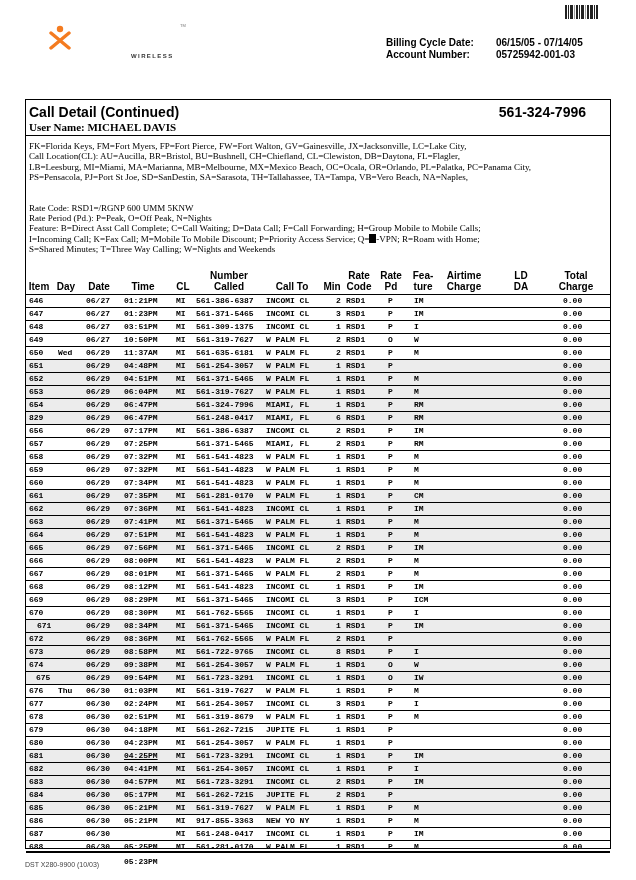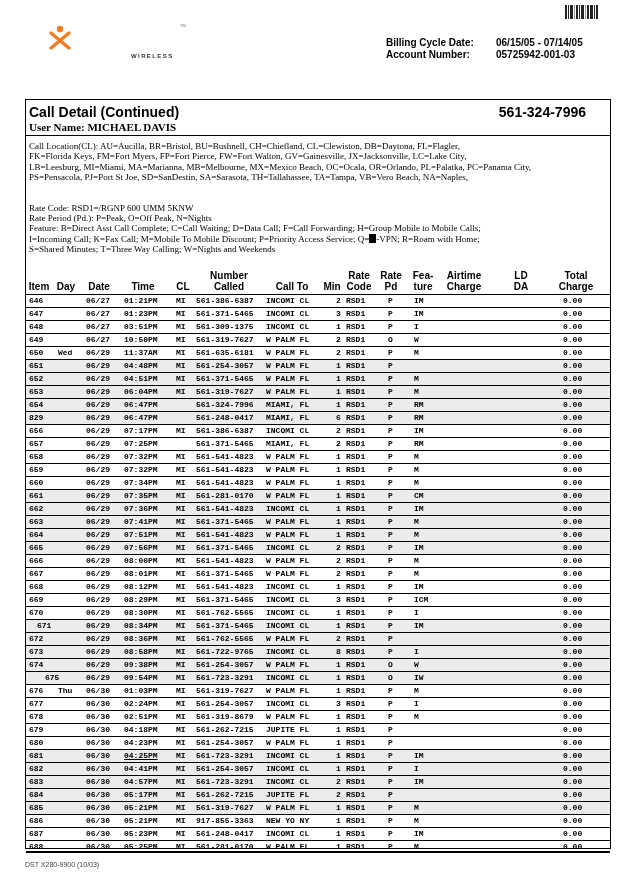--- a/index.html
+++ b/index.html
@@ -81,22 +81,22 @@
 </div>
 
 <div class="frame">
   <div class="title-block">
     <span class="title">Call Detail (Continued)</span>
     <span class="phone">561-324-7996</span>
     <span class="user">User Name: MICHAEL DAVIS</span>
   </div>
 
   <div class="legend">
+    <p>FK=Florida Keys, FM=Fort Myers, FP=Fort Pierce, FW=Fort Walton, GV=Gainesville, JX=Jacksonville, LC=Lake City,</p>
     <p>Call Location(CL):  AU=Aucilla, BR=Bristol, BU=Bushnell, CH=Chiefland, CL=Clewiston, DB=Daytona, FL=Flagler,</p>
-    <p>FK=Florida Keys, FM=Fort Myers, FP=Fort Pierce, FW=Fort Walton, GV=Gainesville, JX=Jacksonville, LC=Lake City,</p>
     <p>LB=Leesburg, MI=Miami, MA=Marianna, MB=Melbourne, MX=Mexico Beach, OC=Ocala, OR=Orlando, PL=Palatka, PC=Panama City,</p>
     <p>PS=Pensacola, PJ=Port St Joe, SD=SanDestin, SA=Sarasota, TH=Tallahassee, TA=Tampa, VB=Vero Beach, NA=Naples,</p>
     <div class="gap"></div>
     <p>Rate Code: RSD1=/RGNP 600 UMM 5KNW</p>
     <p>Rate Period (Pd.): P=Peak, O=Off Peak, N=Nights</p>
     <p>Feature: B=Direct Asst Call Complete; C=Call Waiting; D=Data Call; F=Call Forwarding; H=Group Mobile to Mobile Calls;</p>
     <p><span>I=Incoming Call; K=Fax Call; M=Mobile To Mobile Discount; P=Priority Access Service; Q=</span><span class="redact"></span><span>-VPN; R=Roam with Home;</span></p>
     <p>S=Shared Minutes;  T=Three Way Calling; W=Nights and Weekends</p>
   </div>
 
@@ -617,21 +617,21 @@
         <span class="c" style="left: 240px;">W PALM FL</span>
         <span class="c" style="left: 310px;">1</span>
         <span class="c" style="left: 320px;">RSD1</span>
         <span class="c" style="left: 362px;">O</span>
         <span class="c" style="left: 388px;">W</span>
         <span class="c" style="left: 420px;"></span>
         <span class="c" style="left: 490px;"></span>
         <span class="c" style="left: 537px;">0.00</span>
       </div>
       <div class="r shaded">
-        <span class="c" style="left: 19px;">675</span>
+        <span class="c" style="left: 10px;">675</span>
         <span class="c" style="left: 32px;"></span>
         <span class="c" style="left: 60px;">06/29</span>
         <span class="c" style="left: 98px;">09:54PM</span>
         <span class="c" style="left: 150px;">MI</span>
         <span class="c" style="left: 170px;">561-723-3291</span>
         <span class="c" style="left: 240px;">INCOMI CL</span>
         <span class="c" style="left: 310px;">1</span>
         <span class="c" style="left: 320px;">RSD1</span>
         <span class="c" style="left: 362px;">O</span>
         <span class="c" style="left: 388px;">IW</span>
@@ -812,21 +812,21 @@
         <span class="c" style="left: 362px;">P</span>
         <span class="c" style="left: 388px;">M</span>
         <span class="c" style="left: 420px;"></span>
         <span class="c" style="left: 490px;"></span>
         <span class="c" style="left: 537px;">0.00</span>
       </div>
       <div class="r">
         <span class="c" style="left: 3px;">687</span>
         <span class="c" style="left: 32px;"></span>
         <span class="c" style="left: 60px;">06/30</span>
-        <span class="c" style="left: 98px;">05:23PM</span>
+        <span class="c" style="left: 98px; margin-top: 28px;">05:23PM</span>
         <span class="c" style="left: 150px;">MI</span>
         <span class="c" style="left: 170px;">561-248-0417</span>
         <span class="c" style="left: 240px;">INCOMI CL</span>
         <span class="c" style="left: 310px;">1</span>
         <span class="c" style="left: 320px;">RSD1</span>
         <span class="c" style="left: 362px;">P</span>
         <span class="c" style="left: 388px;">IM</span>
         <span class="c" style="left: 420px;"></span>
         <span class="c" style="left: 490px;"></span>
         <span class="c" style="left: 537px;">0.00</span>

